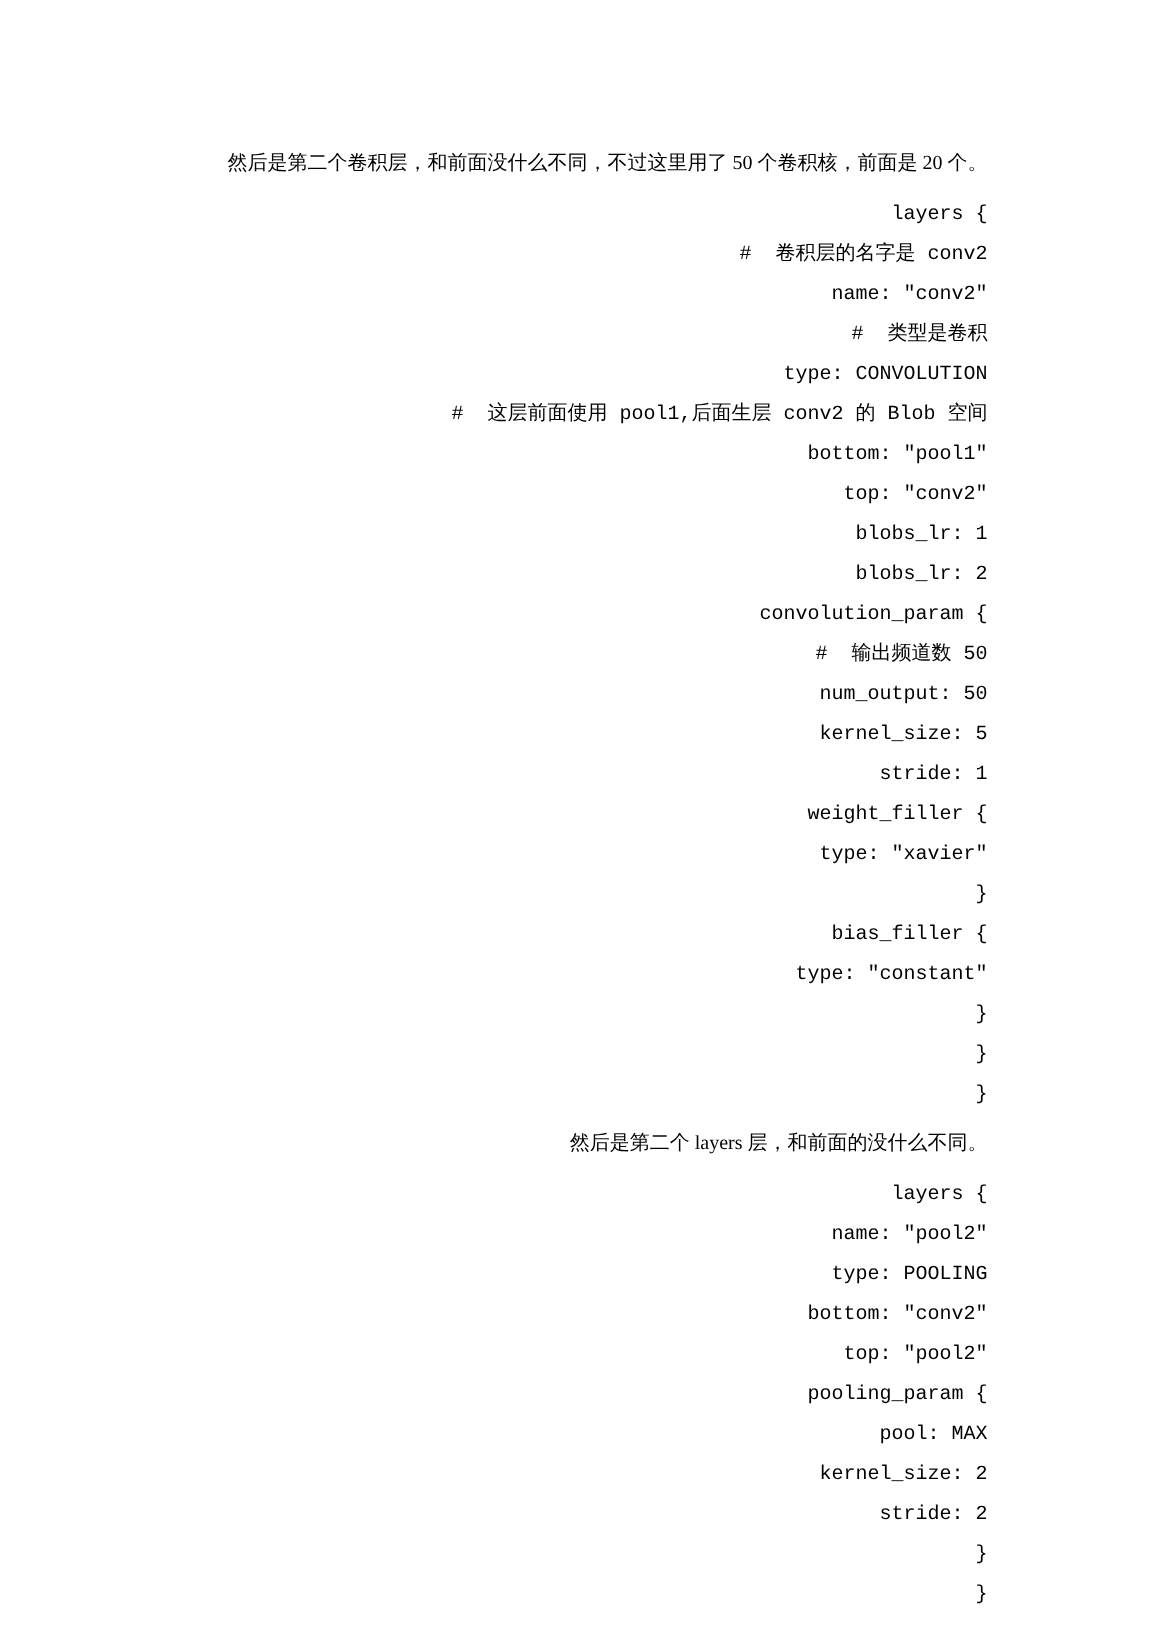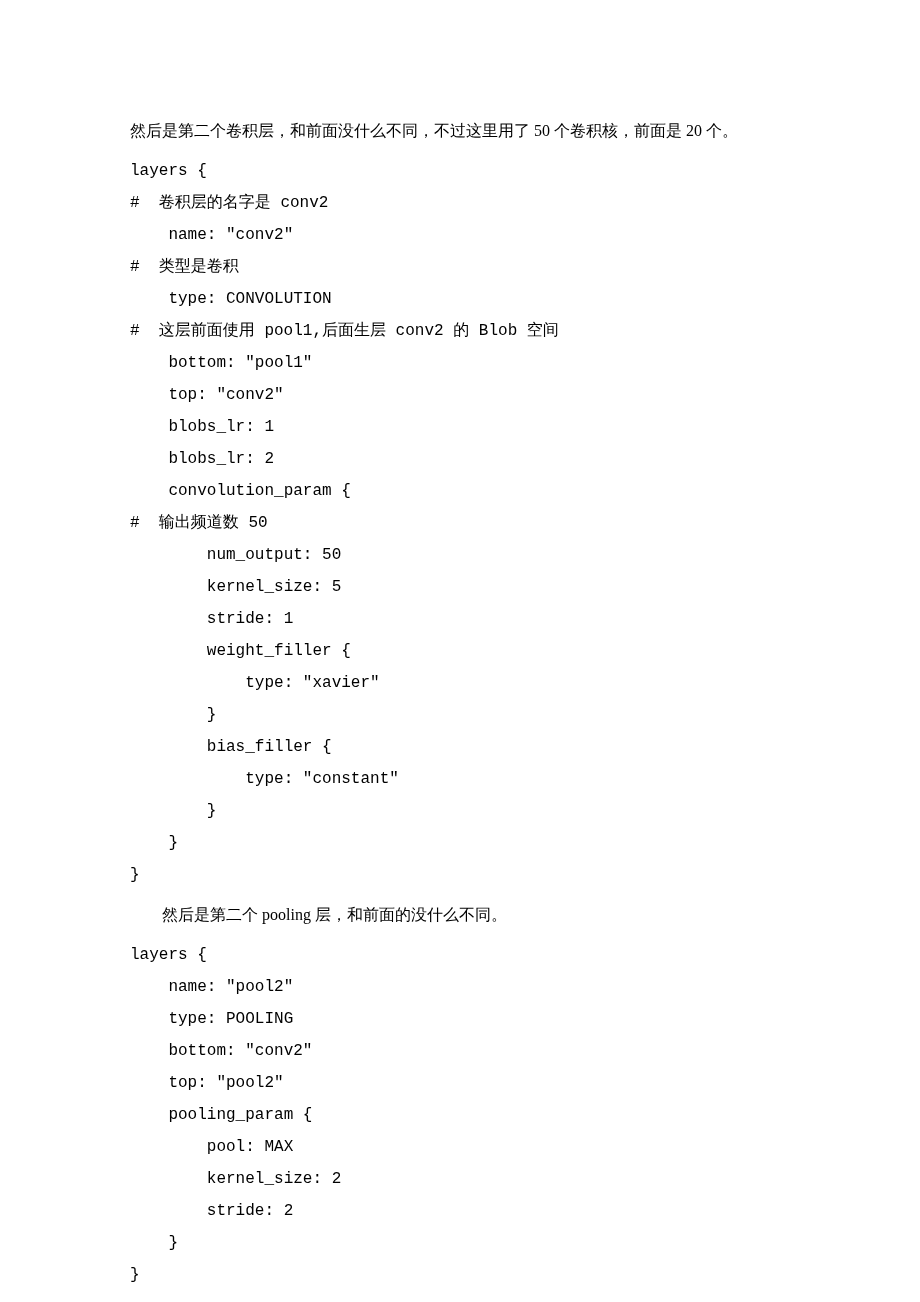--- a/index.html
+++ b/index.html
@@ -9,20 +9,21 @@
     font-family: "Times New Roman", "SimSun", serif;
     color: #000000;
   }
   .page {
     width: 920px;
     min-height: 1302px;
     box-sizing: border-box;
     padding: 115px 130px 0 130px;
     font-size: 16px;
     line-height: 2.0;
+    text-align: right;
   }
   .para {
     margin: 0;
   }
   .indent-para {
     margin: 0;
     text-indent: 2em;
   }
   .code-block {
     margin: 0;
@@ -61,21 +62,21 @@
             type: "xavier"
         }
         bias_filler {
             type: "constant"
         }
     }
 }</pre>
 
   <div class="spacer"></div>
 
-  <p class="indent-para">然后是第二个 pooling 层，和前面的没什么不同。</p>
+  <p class="indent-para">然后是第二个 layers 层，和前面的没什么不同。</p>
 
   <div class="spacer"></div>
 
   <pre class="code-block">layers {
     name: "pool2"
     type: POOLING
     bottom: "conv2"
     top: "pool2"
     pooling_param {
         pool: MAX

